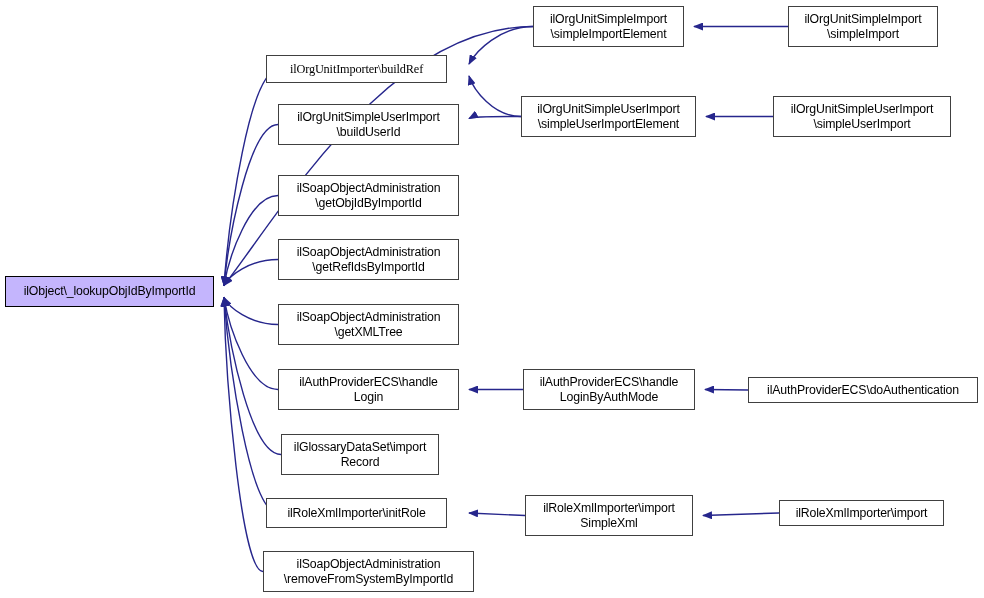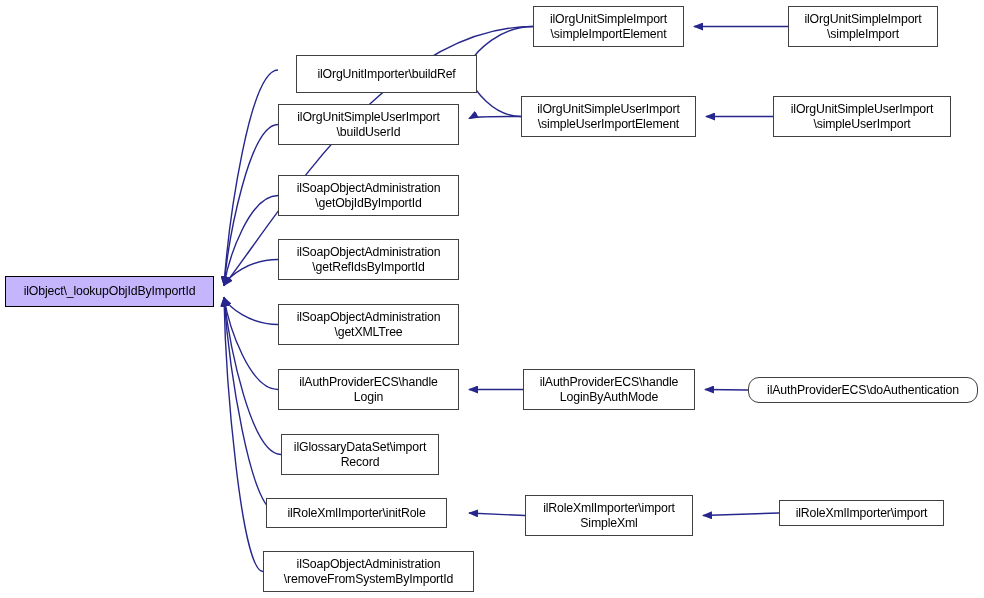--- a/index.html
+++ b/index.html
@@ -73,21 +73,21 @@
         <path d="M773,116.5 L706,116.5" marker-end="url(#ah)"></path>
         <path d="M523,389.5 L469,389.5" marker-end="url(#ah)"></path>
         <path d="M748,390 L705,389.5" marker-end="url(#ah)"></path>
         <path d="M525,515.5 L469,513" marker-end="url(#ah)"></path>
         <path d="M779,513 L703,515.5" marker-end="url(#ah)"></path>
       </g>
   </svg>
 
   <div id="node-layer">
       <div class="node root" style="left: 5px; top: 276px; width: 209px; height: 31px;">ilObject\_lookupObjIdByImportId</div>
-      <div class="node" style="left: 296px; top: 55px; width: 181px; height: 38px;">ilOrgUnitImporter\buildRef</div>
+      <div class="node" style="left: 266px; top: 55px; width: 181px; height: 28px; font-family: Liberation Serif, serif;">ilOrgUnitImporter\buildRef</div>
       <div class="node" style="left: 278px; top: 104px; width: 181px; height: 41px;">ilOrgUnitSimpleUserImport
 \buildUserId</div>
       <div class="node" style="left: 278px; top: 175px; width: 181px; height: 41px;">ilSoapObjectAdministration
 \getObjIdByImportId</div>
       <div class="node" style="left: 278px; top: 239px; width: 181px; height: 41px;">ilSoapObjectAdministration
 \getRefIdsByImportId</div>
       <div class="node" style="left: 278px; top: 304px; width: 181px; height: 41px;">ilSoapObjectAdministration
 \getXMLTree</div>
       <div class="node" style="left: 278px; top: 369px; width: 181px; height: 41px;">ilAuthProviderECS\handle
 Login</div>
@@ -101,17 +101,17 @@
       <div class="node" style="left: 521px; top: 96px; width: 175px; height: 41px;">ilOrgUnitSimpleUserImport
 \simpleUserImportElement</div>
       <div class="node" style="left: 523px; top: 369px; width: 172px; height: 41px;">ilAuthProviderECS\handle
 LoginByAuthMode</div>
       <div class="node" style="left: 525px; top: 495px; width: 168px; height: 41px;">ilRoleXmlImporter\import
 SimpleXml</div>
       <div class="node" style="left: 788px; top: 6px; width: 150px; height: 41px;">ilOrgUnitSimpleImport
 \simpleImport</div>
       <div class="node" style="left: 773px; top: 96px; width: 178px; height: 41px;">ilOrgUnitSimpleUserImport
 \simpleUserImport</div>
-      <div class="node" style="left: 748px; top: 377px; width: 230px; height: 26px; border-radius: 11px;">ilAuthProviderECS\doAuthentication</div>
+      <div class="node" style="left: 748px; top: 377px; width: 230px; height: 26px;">ilAuthProviderECS\doAuthentication</div>
       <div class="node" style="left: 779px; top: 500px; width: 165px; height: 26px;">ilRoleXmlImporter\import</div>
     </div>
 
 </div>
 
 </body></html>

